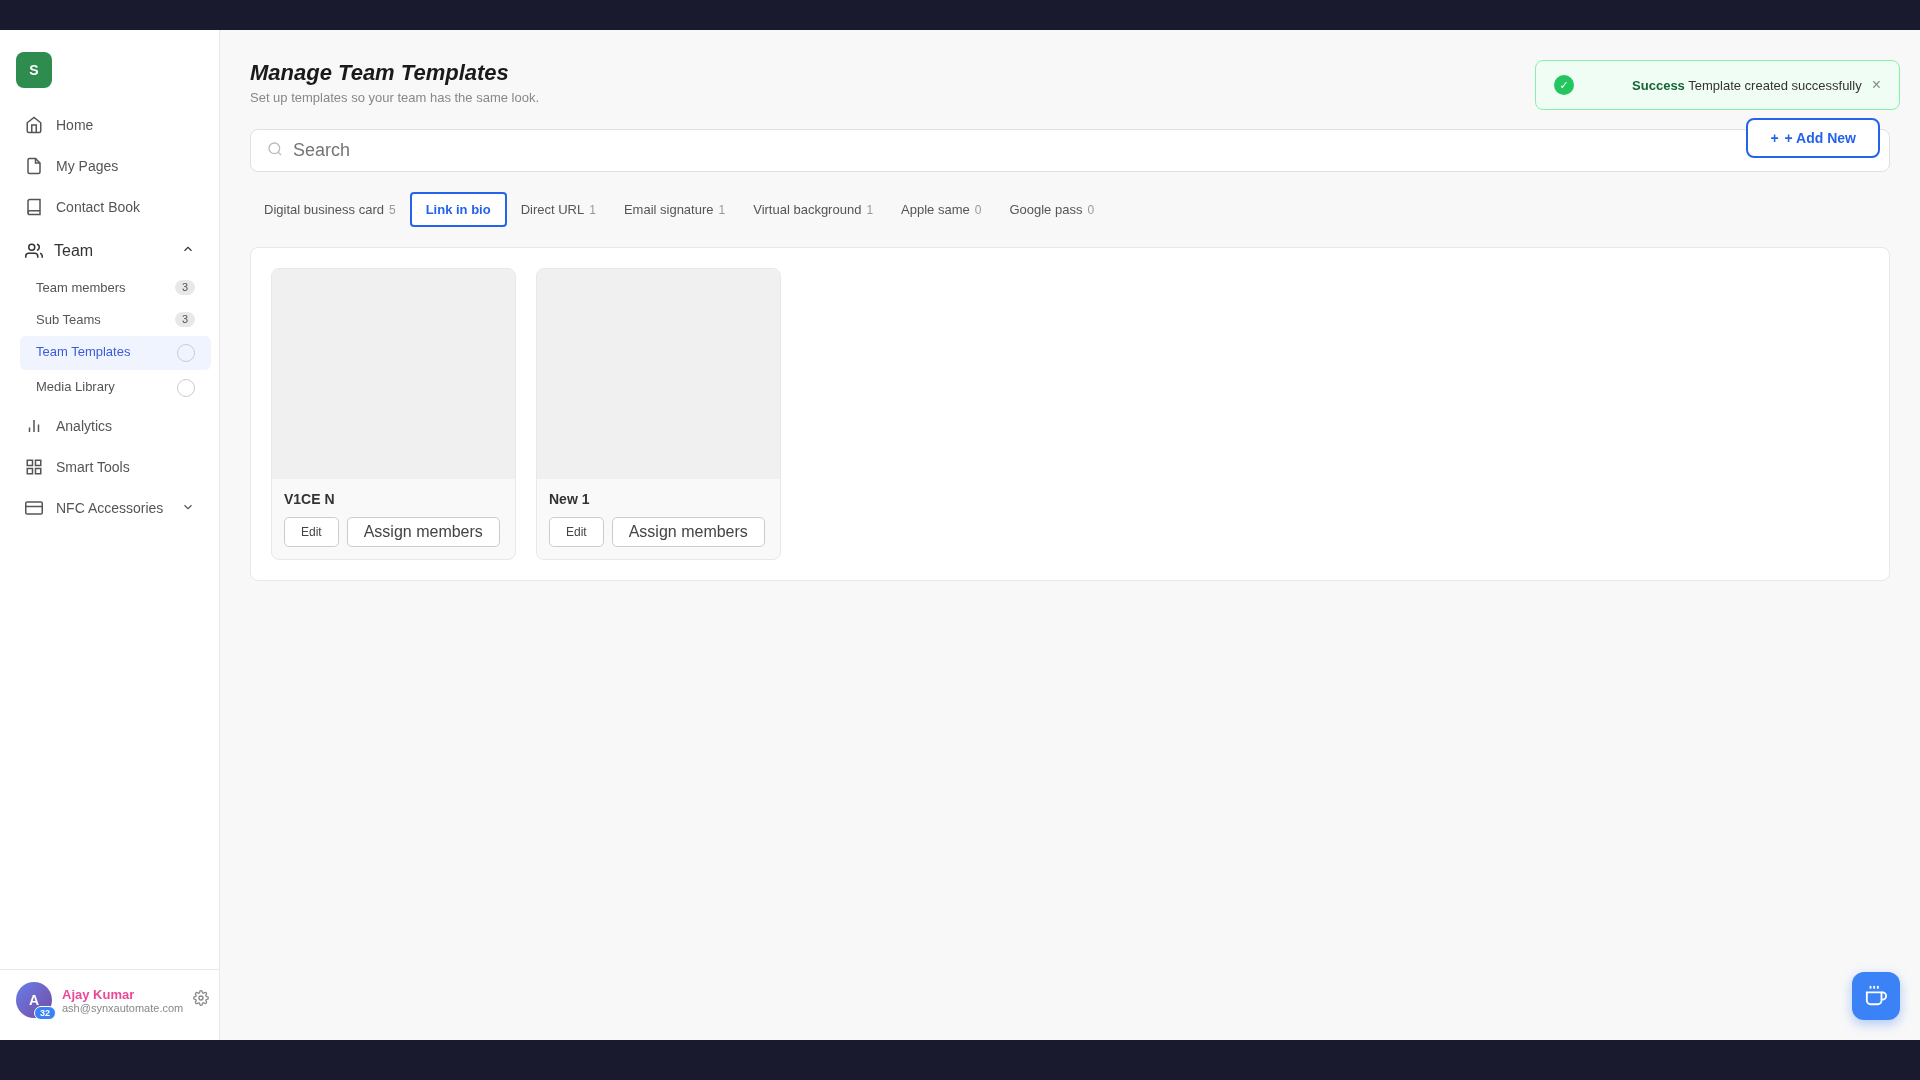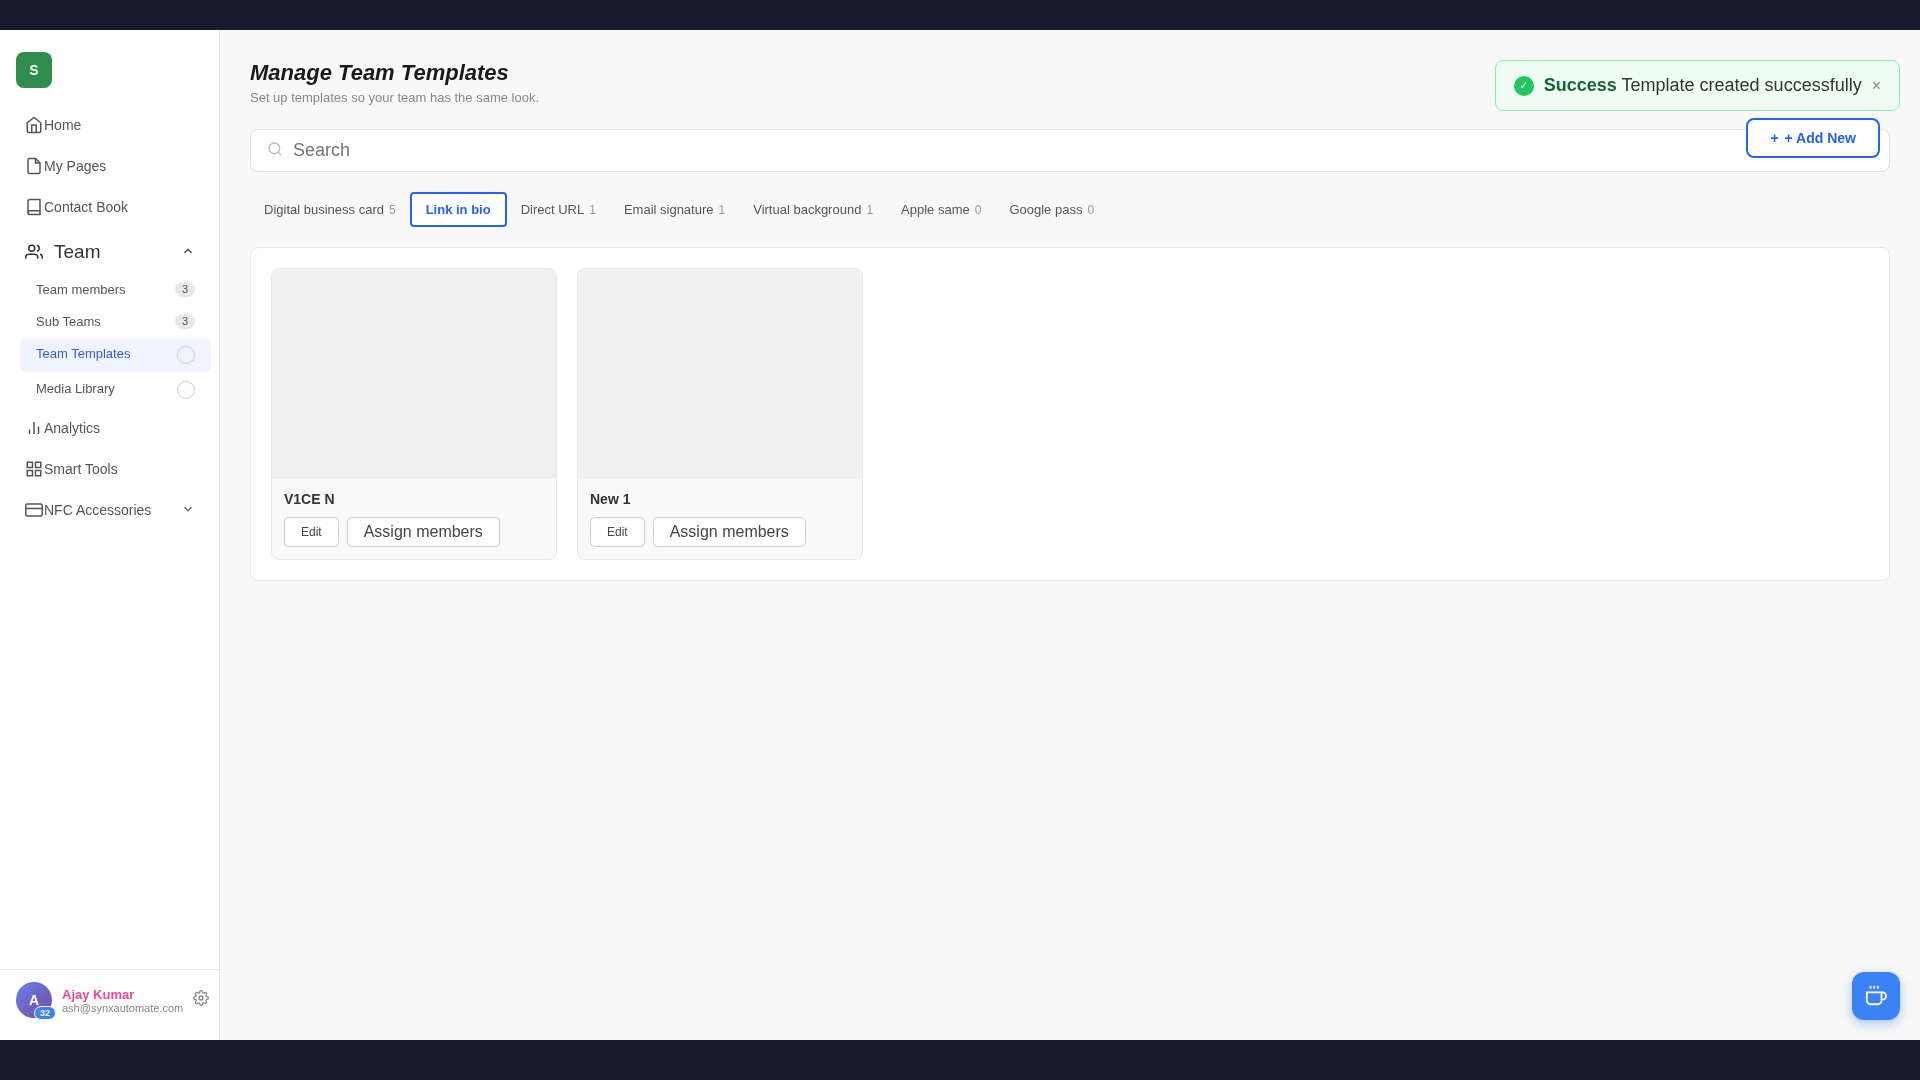--- a/index.html
+++ b/index.html
@@ -8,25 +8,25 @@
     .top-bar { background: #1a1a2e; height: 30px; width: 100%; }
     .bottom-bar { background: #1a1a2e; height: 40px; width: 100%; }
 
     .app-body { display: flex; flex: 1; overflow: hidden; }
 
     
     .sidebar { width: 220px; background: #fff; border-right: 1px solid #e8e8e8; display: flex; flex-direction: column; padding: 10px 0; }
     .sidebar-logo { padding: 12px 16px 16px; }
     .logo-icon { width: 36px; height: 36px; background: #2d8c4e; border-radius: 8px; display: flex; align-items: center; justify-content: center; color: white; font-weight: bold; font-size: 14px; }
 
-    .nav-item { display: flex; align-items: center; gap: 0; padding: 10px 16px; cursor: pointer; color: #555; font-size: 14px; border-radius: 6px; margin: 1px 8px; }
+    .nav-item { display: flex; align-items: center; gap: 12px; padding: 10px 16px; cursor: pointer; color: #555; font-size: 14px; border-radius: 6px; margin: 1px 8px; }
     .nav-icon { width: 20px; height: 20px; display: flex; align-items: center; justify-content: center; flex-shrink: 0; }
 
     .nav-section { margin-top: 4px; }
-    .nav-section-header { display: flex; align-items: center; justify-content: space-between; padding: 10px 16px; cursor: pointer; color: #333; font-size: 19px; font-weight: 500; margin: 1px 8px; border-radius: 6px; }
+    .nav-section-header { display: flex; align-items: center; justify-content: space-between; padding: 10px 16px; cursor: pointer; color: #333; font-size: 16px; font-weight: 500; margin: 1px 8px; border-radius: 6px; }
     .nav-sub { padding-left: 12px; }
     .nav-sub-item { display: flex; justify-content: space-between; padding: 8px 16px; cursor: pointer; color: #555; font-size: 13px; border-radius: 6px; margin: 1px 8px; }
     .nav-sub-item.active { background: #f0f4ff; color: #3b5bdb; font-weight: 500; }
     .badge { background: #e8e8e8; color: #555; border-radius: 10px; padding: 1px 7px; font-size: 11px; }
     .badge-dot { width: 18px; height: 18px; border: 1.5px solid #ccc; border-radius: 50%; display: flex; align-items: center; justify-content: center; font-size: 9px; color: #aaa; }
 
     .sidebar-bottom { margin-top: auto; padding: 12px 16px; border-top: 1px solid #e8e8e8; display: flex; align-items: center; gap: 10px; }
     .avatar-wrapper { position: relative; }
     .avatar-placeholder { width: 36px; height: 36px; border-radius: 50%; background: linear-gradient(135deg, #667eea, #764ba2); display: flex; align-items: center; justify-content: center; color: white; font-size: 14px; font-weight: bold; }
     .badge-count { position: absolute; bottom: -2px; right: -4px; background: #3b82f6; color: white; border-radius: 10px; padding: 1px 5px; font-size: 9px; font-weight: bold; border: 1.5px solid white; }
@@ -45,35 +45,35 @@
     .search-bar { background: white; border: 1px solid #e0e0e0; border-radius: 8px; padding: 10px 16px; display: flex; align-items: center; gap: 10px; margin-bottom: 20px; }
     .search-bar input { border: none; outline: none; font-size: 18px; color: #701a75; width: 100%; background: transparent; }
     .search-icon { color: #bbb; font-size: 14px; }
 
     .tabs { display: flex; align-items: center; gap: 0; margin-bottom: 20px; border-bottom: none; }
     .tab { padding: 8px 14px; font-size: 13px; color: #555; cursor: pointer; white-space: nowrap; display: flex; align-items: center; gap: 5px; border-radius: 4px; }
     .tab.active { border: 2px solid #2563eb; color: #2563eb; font-weight: 600; background: white; }
     .tab-count { font-size: 12px; color: #999; }
 
     .templates-grid { display: flex; gap: 20px; flex-wrap: wrap; background: white; border-radius: 8px; padding: 20px; border: 1px solid #e8e8e8; }
-    .template-card { width: 286px; border: 1px solid #e8e8e8; border-radius: 8px; overflow: hidden; background: #f9f9f9; }
+    .template-card { width: 245px; border: 1px solid #e8e8e8; border-radius: 8px; overflow: hidden; background: #f9f9f9; }
     .template-preview { height: 210px; background: #f0f0f0; }
     .template-info { padding: 12px; }
     .template-name { font-size: 14px; font-weight: 600; color: #333; margin-bottom: 10px; }
     .template-actions { display: flex; gap: 8px; }
     .btn-edit { padding: 5px 16px; border: 1px solid #ccc; background: white; border-radius: 5px; font-size: 12px; color: #444; cursor: pointer; }
     .btn-assign { padding: 5px 16px; border: 1px solid #ccc; background: white; border-radius: 5px; font-size: 16px; color: #444; cursor: pointer; }
 
     
     .add-new-btn { position: fixed; top: 118px; right: 40px; display: flex; align-items: center; gap: 6px; background: white; border: 2.5px solid #2563eb; color: #2563eb; border-radius: 8px; padding: 10px 22px; font-size: 14px; font-weight: 600; cursor: pointer; }
 
     
     .success-toast { position: fixed; top: 60px; right: 20px; background: #f0fdf4; border: 1px solid #86efac; border-radius: 8px; padding: 14px 18px; display: flex; align-items: center; gap: 10px; min-width: 340px; }
     .toast-check { width: 20px; height: 20px; border-radius: 50%; background: #22c55e; display: flex; align-items: center; justify-content: center; color: white; font-size: 11px; flex-shrink: 0; }
-    .toast-text { font-size: 18px; color: #333; flex: 1; }
+    .toast-text { font-size: 13px; color: #333; flex: 1; margin-left: 48px; }
     .toast-text strong { color: #166534; }
     .toast-close { color: #888; cursor: pointer; font-size: 16px; }
 
     
     .chat-btn { position: fixed; bottom: 60px; right: 20px; width: 48px; height: 48px; background: #3b82f6; border-radius: 12px; display: flex; align-items: center; justify-content: center; color: white; font-size: 20px; cursor: pointer; box-shadow: 0 4px 12px rgba(59,130,246,0.4); }
 
     
     .svg-icon { width: 18px; height: 18px; }
   </style>
 </head>

